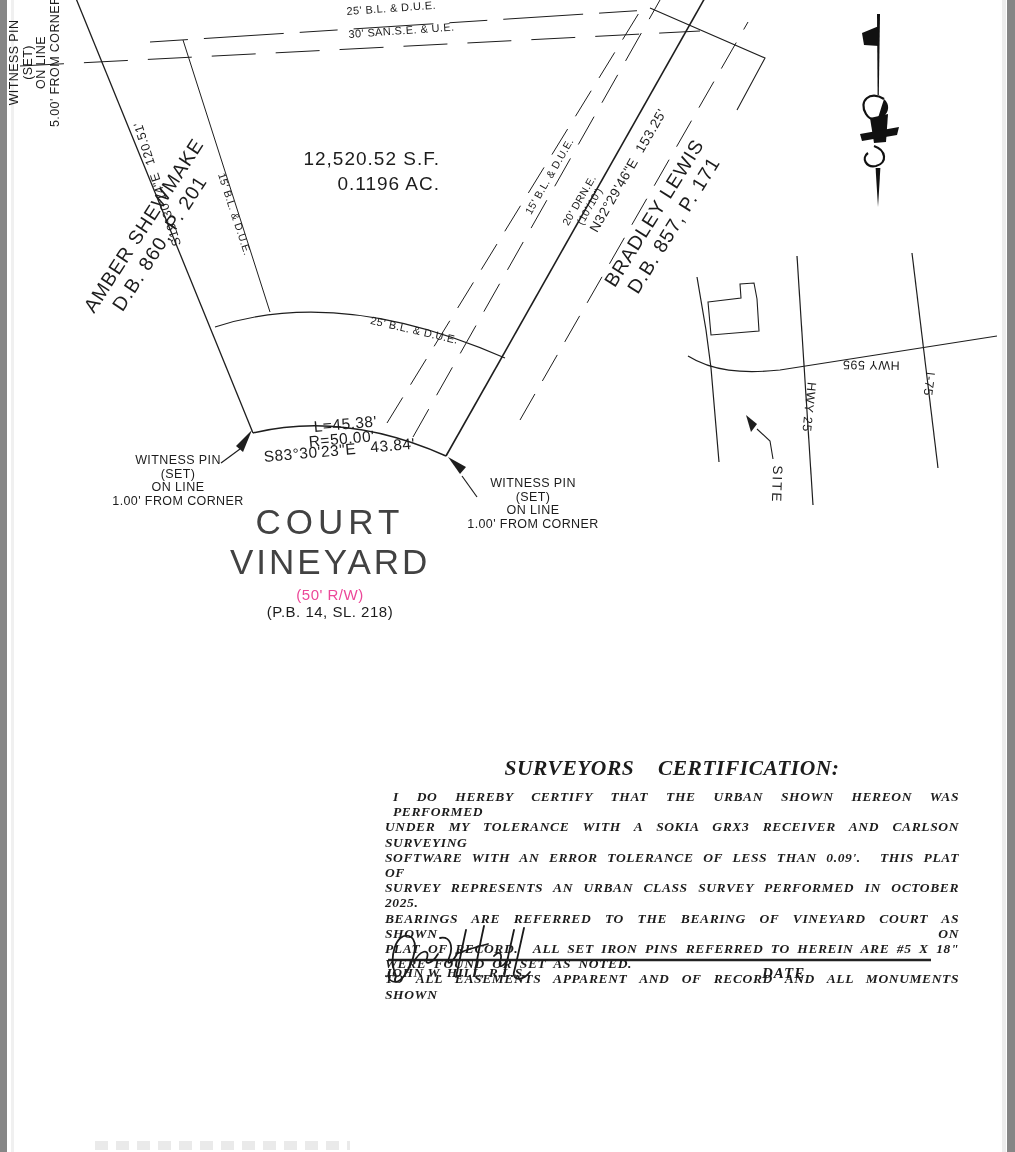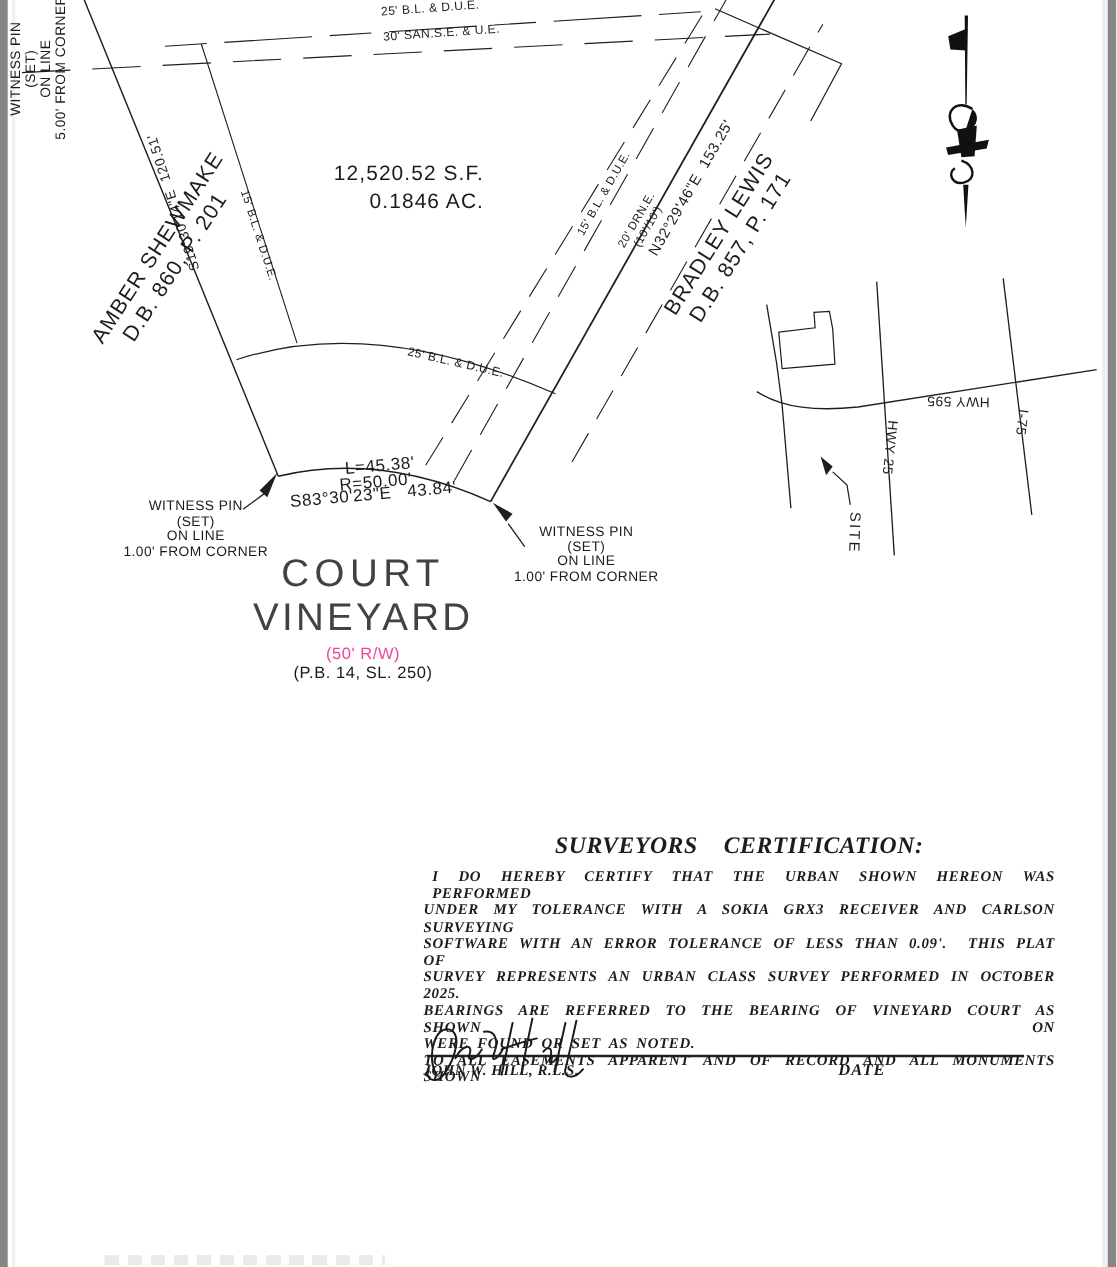--- a/index.html
+++ b/index.html
@@ -166,47 +166,48 @@
   <div id="ease-west" class="lbl ease ctr">15' B.L. &amp; D.U.E.</div>
   <div id="ease-east-bl" class="lbl ease ctr">15' B.L. &amp; D.U.E.</div>
   <div id="ease-east-drng" class="lbl ease ctr">
     <div>20' DRN.E.</div>
     <div>(10'/10')</div>
   </div>
   <div id="ease-arc" class="lbl ease">25' B.L. &amp; D.U.E.</div>
 
   <div id="area-label" class="lbl ctr">
     <div>12,520.52 S.F.</div>
-    <div>0.1846 AC.</div>
+    <div>0.1196 AC.</div>
   </div>
 
   <div id="curve-l" class="lbl curve">L=45.38'</div>
   <div id="curve-r" class="lbl curve">R=50.00'</div>
   <div id="curve-chord" class="lbl curve">S83°30'23"E&nbsp;&nbsp;&nbsp;43.84'</div>
 
   <div id="street" class="lbl ctr" style="white-space:normal;">
     <div id="street-name-2">COURT</div>
     <div id="street-name-1">VINEYARD</div>
     <div id="street-row">(50' R/W)</div>
-    <div id="street-ref">(P.B. 14, SL. 250)</div>
+    <div id="street-ref">(P.B. 14, SL. 218)</div>
   </div>
 
   <div id="lbl-hwy25" class="lbl map-lbl ctr">HWY 25</div>
   <div id="lbl-hwy595" class="lbl map-lbl ctr">HWY 595</div>
   <div id="lbl-i75" class="lbl map-lbl ctr">I-75</div>
   <div id="lbl-site" class="lbl ctr">SITE</div>
 
   <div id="cert" class="lbl" style="white-space:normal;">
     <div id="cert-title">SURVEYORS&nbsp; CERTIFICATION:</div>
     <div id="cert-body">
       <div class="cert-line first">I DO HEREBY CERTIFY THAT THE URBAN SHOWN HEREON WAS PERFORMED</div>
       <div class="cert-line">UNDER MY TOLERANCE WITH A SOKIA GRX3 RECEIVER AND CARLSON SURVEYING</div>
       <div class="cert-line">SOFTWARE WITH AN ERROR TOLERANCE OF LESS THAN 0.09'.&nbsp; THIS PLAT OF</div>
       <div class="cert-line">SURVEY REPRESENTS AN URBAN CLASS SURVEY PERFORMED IN OCTOBER 2025.</div>
       <div class="cert-line">BEARINGS ARE REFERRED TO THE BEARING OF VINEYARD COURT AS SHOWN ON</div>
+      <div class="cert-line">PLAT OF RECORD.&nbsp; ALL SET IRON PINS REFERRED TO HEREIN ARE #5 X 18"</div>
       <div class="cert-line last">WERE FOUND OR SET AS NOTED.</div>
       <div class="cert-line">TO ALL EASEMENTS APPARENT AND OF RECORD AND ALL MONUMENTS SHOWN</div>
     </div>
   </div>
   <div id="cert-signer" class="lbl">JOHN W. HILL, R.L.S.</div>
   <div id="cert-date" class="lbl">DATE</div>
 
   <div id="bottom-artifact"></div>
 
 </div>

